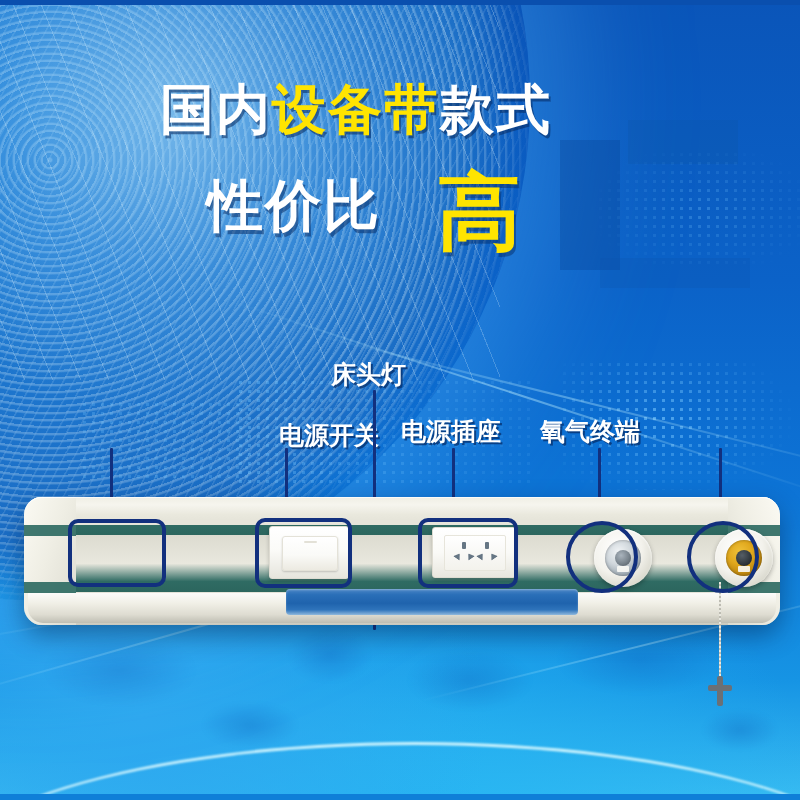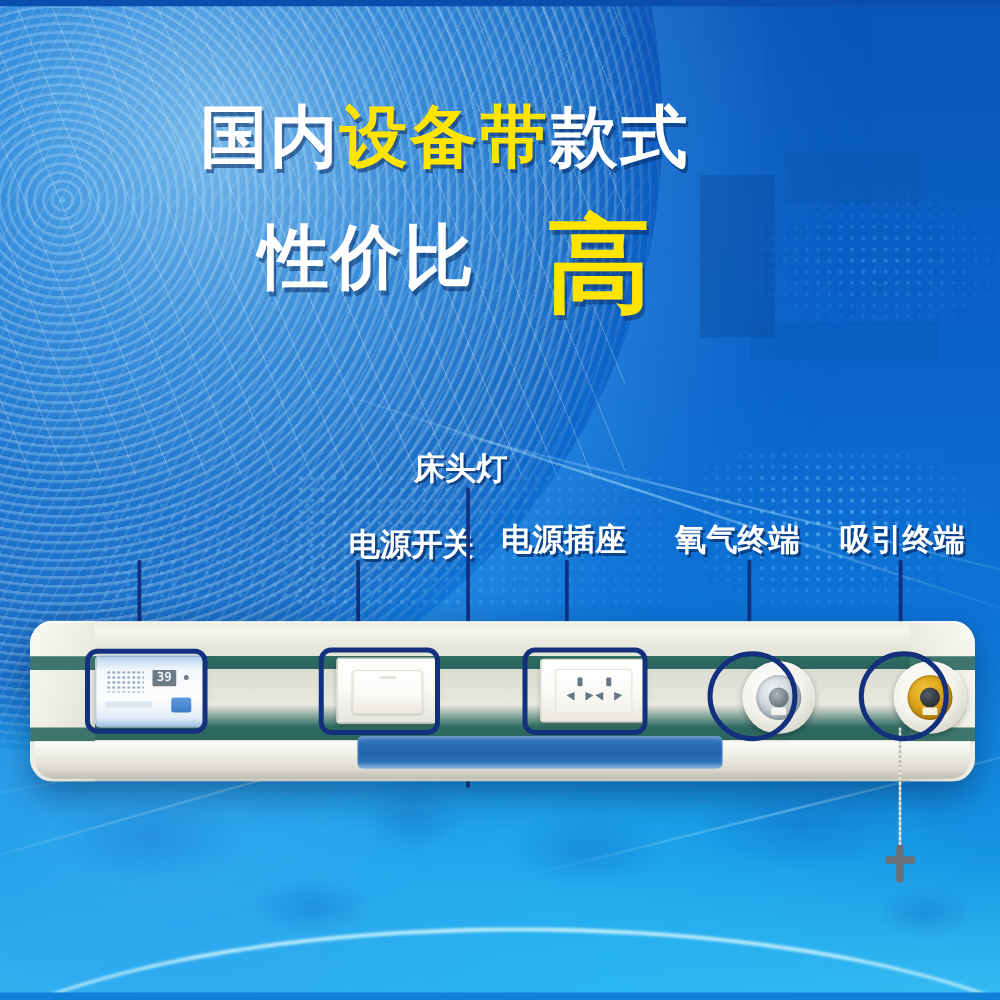--- a/index.html
+++ b/index.html
@@ -378,44 +378,36 @@
 
 
   <div class="callout" style="left:231px; top:419px;margin-left:48px;">电源开关</div>
 
   <div class="callout" style="left:331px; top:358px;">床头灯</div>
 
   <div class="callout" style="left:540px; top:415px;">氧气终端</div>
 
   <div class="callout" style="left:401px; top:415px;">电源插座</div>
 
-  <div class="callout" style="left:672px; top:415px;">吸引终端</div>
 
   <div class="leader" style="left:110px;  top:448px; height:72px;"></div>
   <div class="leader" style="left:285px;  top:448px; height:75px;"></div>
   <div class="leader" style="left:373px;  top:390px; height:240px;"></div>
   <div class="leader" style="left:452px;  top:448px; height:74px;"></div>
   <div class="leader" style="left:598px;  top:448px; height:88px;"></div>
   <div class="leader" style="left:719px;  top:448px; height:88px;"></div>
 
   <div class="panel-wrap">
     <div class="panel"></div>
     <div class="endcap left"></div>
     <div class="endcap right"></div>
     <div class="panel-lip"></div>
 
     <div class="diffuser"></div>
 
-    <div class="device intercom">
-      <div class="ic-grille"></div>
-      <div class="ic-display">39</div>
-      <div class="ic-led"></div>
-      <div class="ic-slot"></div>
-      <div class="ic-btn"></div>
-    </div>
 
     <div class="device switch">
       <div class="switch-rocker"></div>
     </div>
 
     <div class="device socket">
       <div class="socket-face">
         <div class="pinpair p1">
           <div class="pin top"></div>
           <div class="pin bl"></div>

